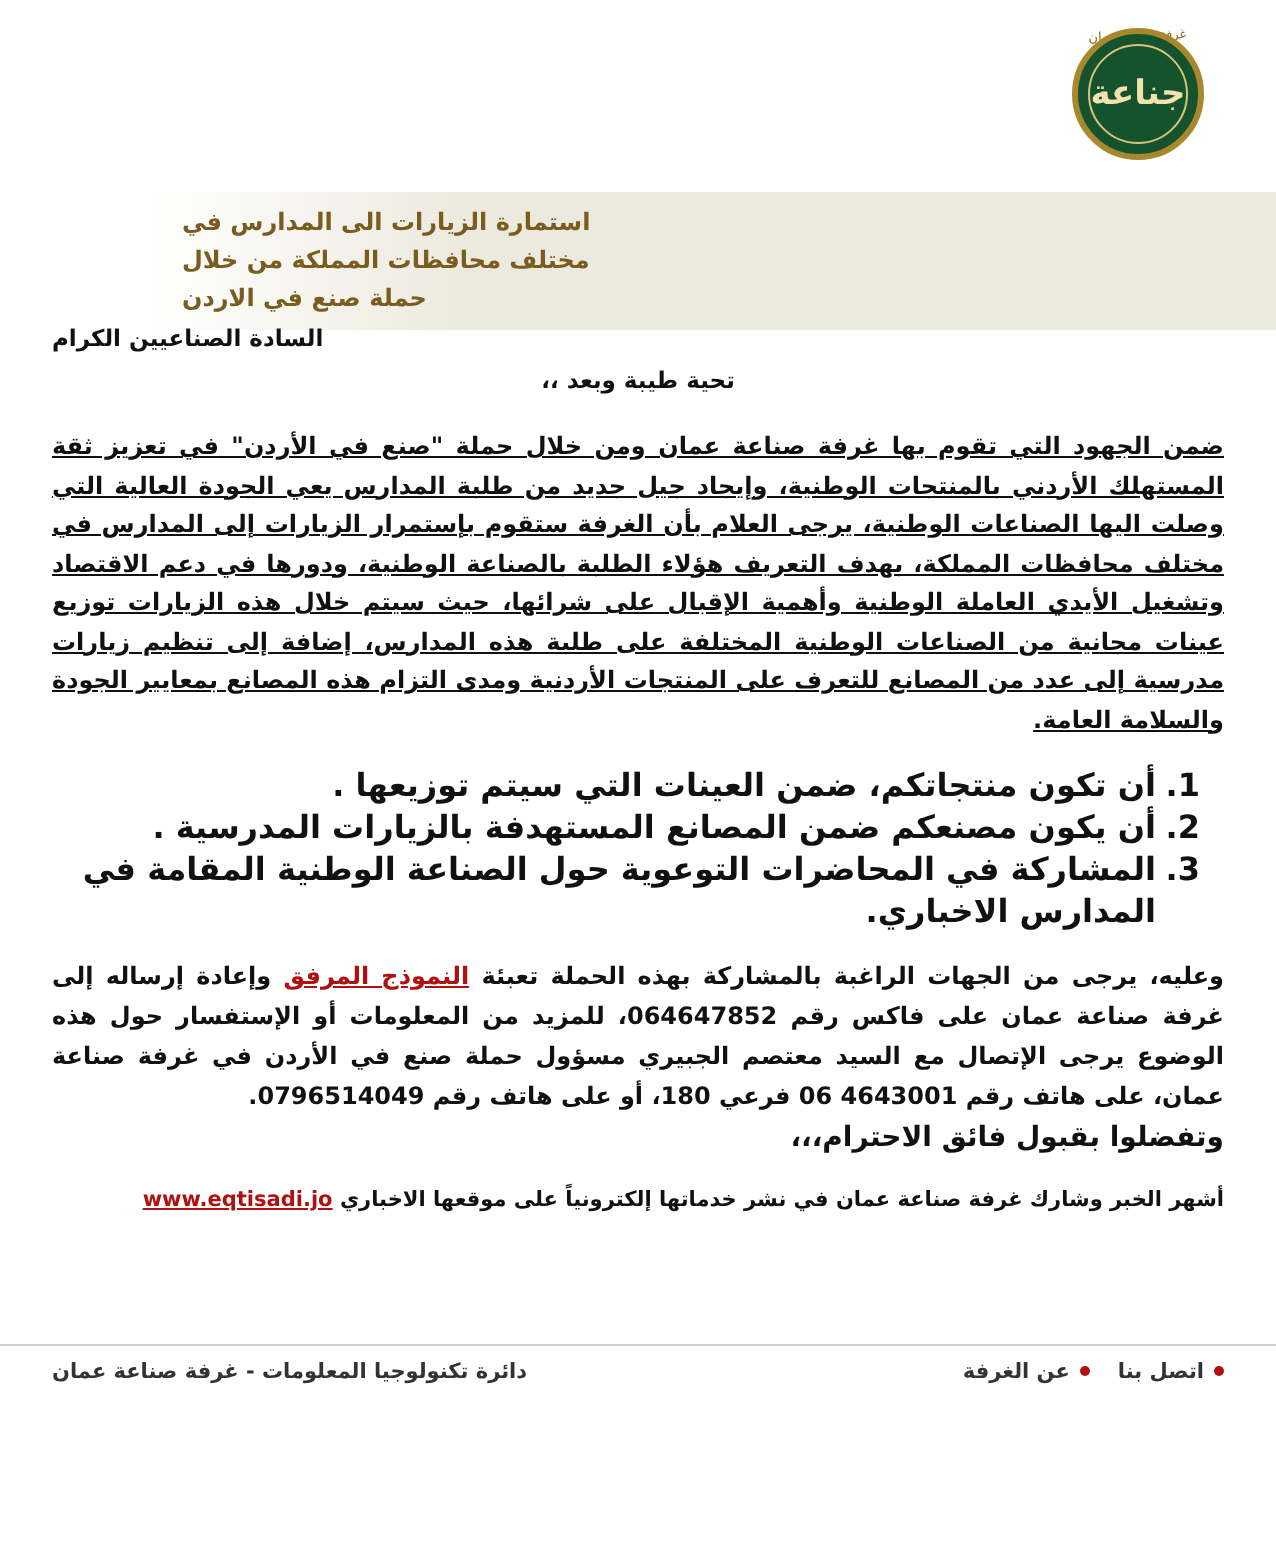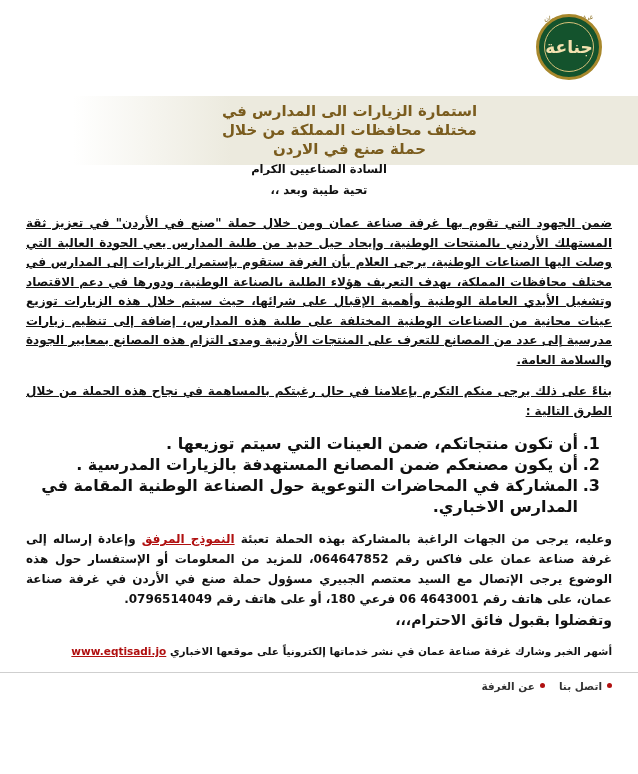--- a/index.html
+++ b/index.html
@@ -76,42 +76,42 @@
     top: 96px;
     right: 0;
     width: 565px;
     min-height: 54px;
     background: linear-gradient(to left, #eceade 0%, #eceade 72%, #ffffff 100%);
     box-sizing: border-box;
     padding: 6px 30px 6px 18px;
   }
   .title-band .title-text {
     color: #7a5c1e;
-    font-size: 15px;
+    font-size: 12px;
     font-weight: bold;
     line-height: 19px;
-    text-align: center;
+    text-align: left;
     white-space: pre-line;
   }
 
   
   .content {
     position: absolute;
     top: 160px;
     right: 26px;
     left: 26px;
     font-size: 12px;
     line-height: 19px;
     text-align: justify;
   }
   .greeting {
     margin: 0 0 2px 0;
     font-size: 11.5px;
     font-weight: bold;
-    text-align: center;
+    text-align: left;
   }
   .greeting2 {
     margin: 0 0 14px 0;
     font-size: 11.5px;
     font-weight: bold;
     text-align: center;
   }
   p.para {
     margin: 0 0 12px 0;
     font-size: 12px;
@@ -243,21 +243,20 @@
     <div class="title-text">استمارة الزيارات الى المدارس في
 مختلف محافظات المملكة من خلال
 حملة صنع في الاردن</div>
   </div>
 
   <div class="content">
     <div class="greeting">السادة الصناعيين الكرام</div>
     <div class="greeting2">تحية طيبة وبعد ،،</div>
 
     <p class="para">ضمن الجهود التي تقوم بها غرفة صناعة عمان ومن خلال حملة "صنع في الأردن" في تعزيز ثقة المستهلك الأردني بالمنتجات الوطنية، وإيجاد جيل جديد من طلبة المدارس يعي الجودة العالية التي وصلت اليها الصناعات الوطنية، يرجى العلام بأن الغرفة ستقوم بإستمرار الزيارات إلى المدارس في مختلف محافظات المملكة، بهدف التعريف هؤلاء الطلبة بالصناعة الوطنية، ودورها في دعم الاقتصاد وتشغيل الأيدي العاملة الوطنية وأهمية الإقبال على شرائها، حيث سيتم خلال هذه الزيارات توزيع عينات مجانية من الصناعات الوطنية المختلفة على طلبة هذه المدارس، إضافة إلى تنظيم زيارات مدرسية إلى عدد من المصانع للتعرف على المنتجات الأردنية ومدى التزام هذه المصانع بمعايير الجودة والسلامة العامة.</p>
-    <p class="para">بناءً على ذلك يرجى منكم التكرم بإعلامنا في حال رغبتكم بالمساهمة في نجاح هذه الحملة من خلال الطرق التالية :</p>
 
     <ol class="ways">
       <li>أن تكون منتجاتكم، ضمن العينات التي سيتم توزيعها .</li>
       <li>أن يكون مصنعكم ضمن المصانع المستهدفة بالزيارات المدرسية .</li>
       <li>المشاركة في المحاضرات التوعوية حول الصناعة الوطنية المقامة في المدارس الاخباري.</li>
     </ol>
 
     <p class="closing">
       <span>وعليه، يرجى من الجهات الراغبة بالمشاركة بهذه الحملة تعبئة</span>
       <a class="link-form" href="#">النموذج المرفق</a>
@@ -277,15 +276,16 @@
     <div class="footer-left">
       <a class="f-link" href="#">
         <span class="bullet"></span>
         <span>اتصل بنا</span>
       </a>
       <a class="f-link" href="#">
         <span class="bullet"></span>
         <span>عن الغرفة</span>
       </a>
     </div>
+    <div class="footer-right">دائرة تكنولوجيا المعلومات - غرفة صناعة عمان</div>
   </div>
 
 </div>
 
 </body></html>

